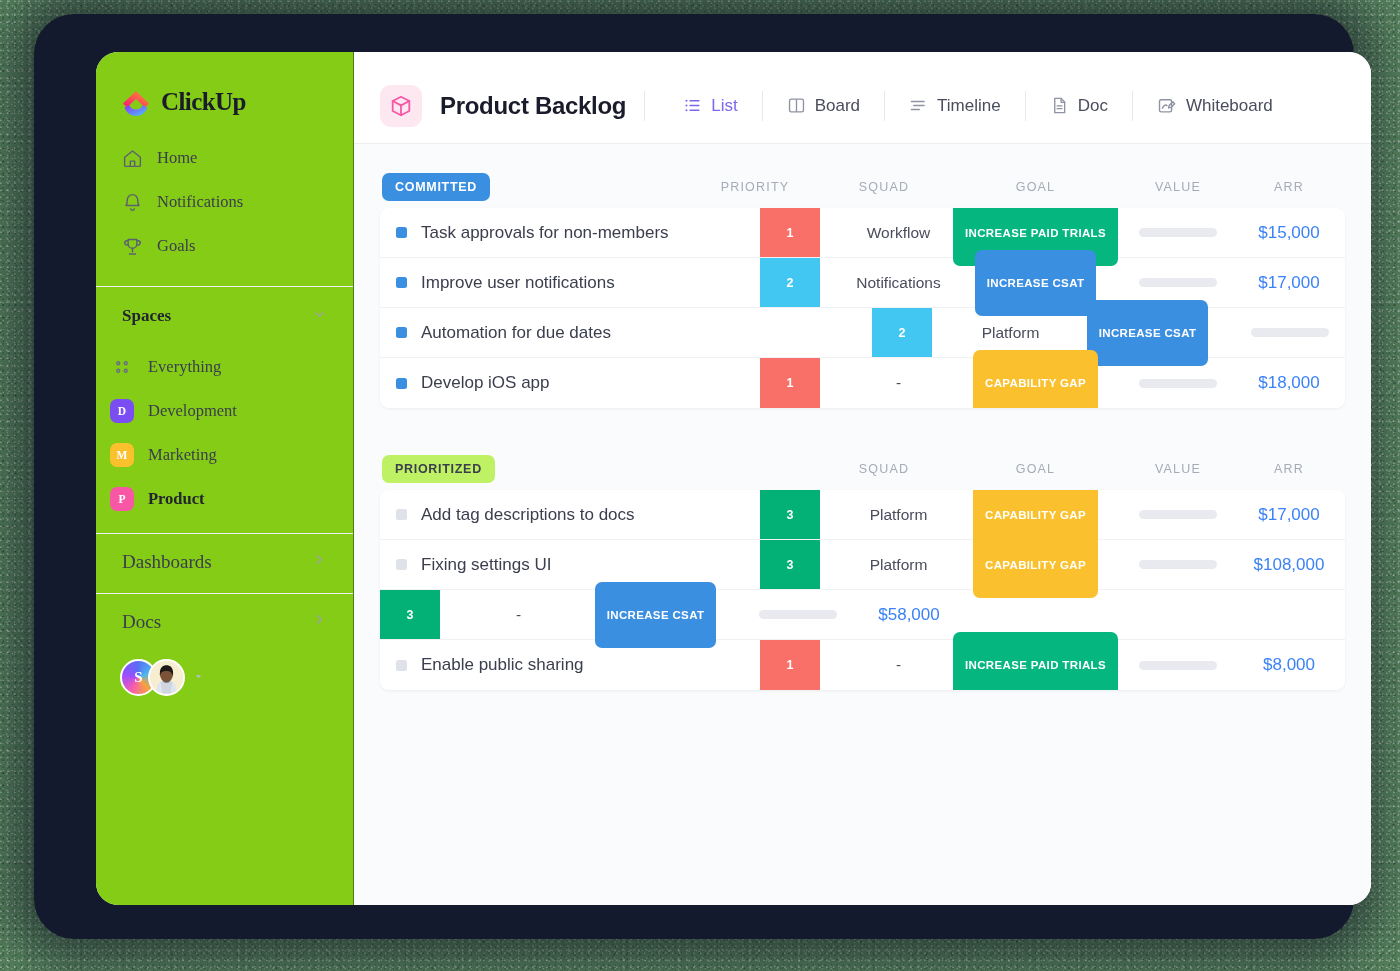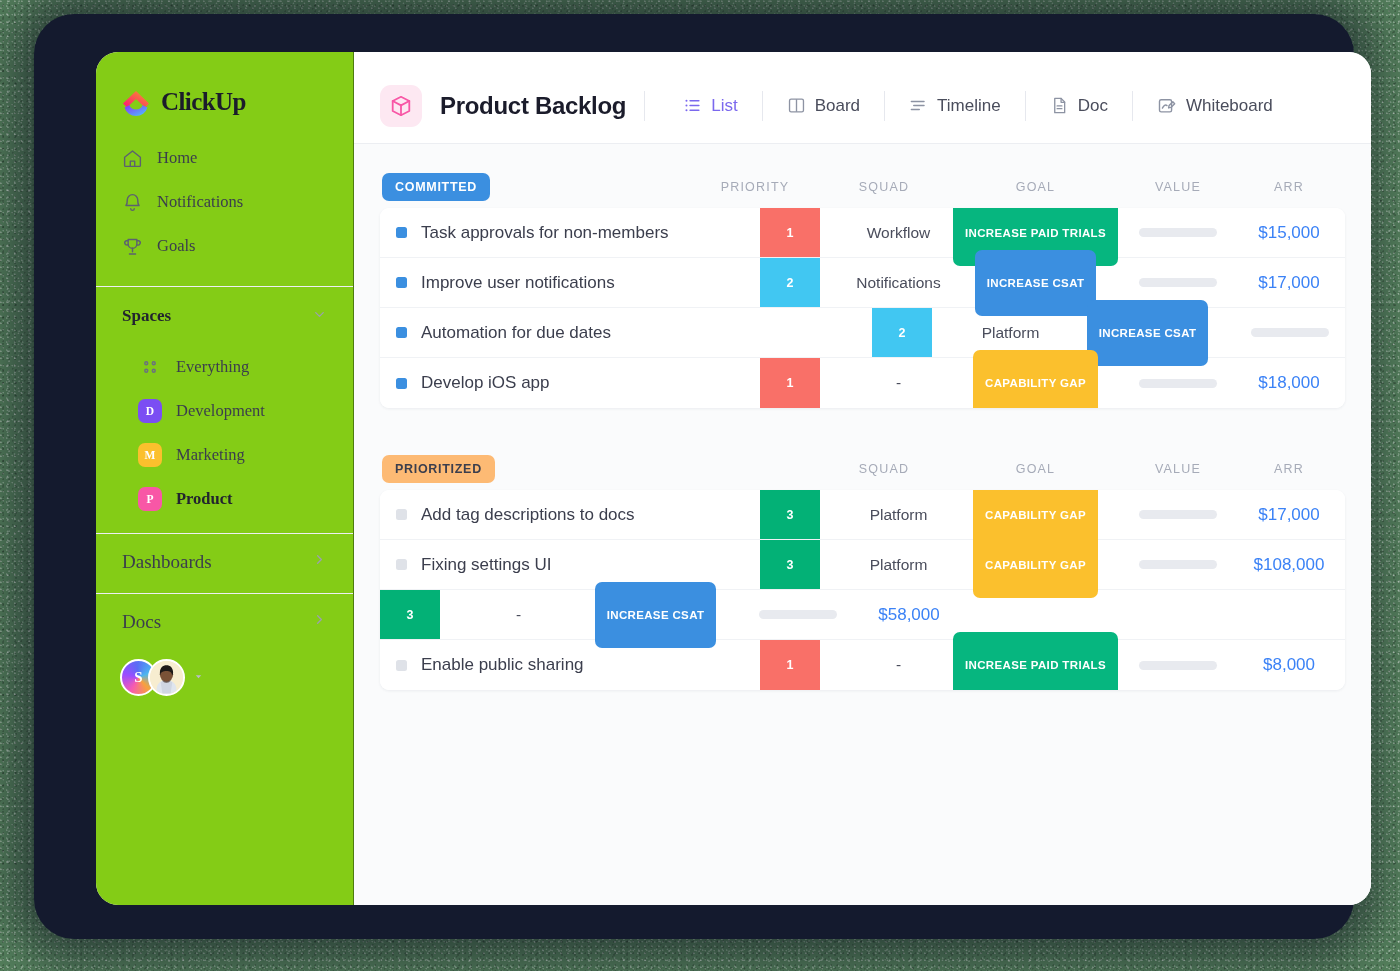--- a/index.html
+++ b/index.html
@@ -103,21 +103,21 @@
     height: 58px;
     cursor: pointer;
   }
   .spaces-title { font-size: 17px; font-weight: bold; color: #22242f; }
 
   .space-item {
     display: flex;
     align-items: center;
     gap: 14px;
     height: 44px;
-    padding-left: 42px;
+    padding-left: 14px;
     cursor: pointer;
   }
   .space-badge {
     width: 24px; height: 24px;
     border-radius: 7px;
     flex: 0 0 24px;
     color: #fff;
     font-size: 11.5px;
     font-weight: bold;
     display: flex; align-items: center; justify-content: center;
@@ -204,21 +204,21 @@
   }
   .group-pill {
     font-size: 12.5px;
     font-weight: bold;
     letter-spacing: 0.7px;
     padding: 7px 13px;
     border-radius: 7px;
     white-space: nowrap;
   }
   .pill-committed { background: #3b8fe0; color: #ffffff; }
-  .pill-prioritized { background: #fdba74; color: #3b3e4d; text-align: center; }
+  .pill-prioritized { background: #bef264; color: #3b3e4d; text-align: center; }
 
   .col-heads { display: flex; align-items: center; flex: 1; }
   .col-head {
     font-size: 12.5px;
     letter-spacing: 1.2px;
     color: #a6abb8;
     text-align: center;
     font-weight: normal;
   }
 

